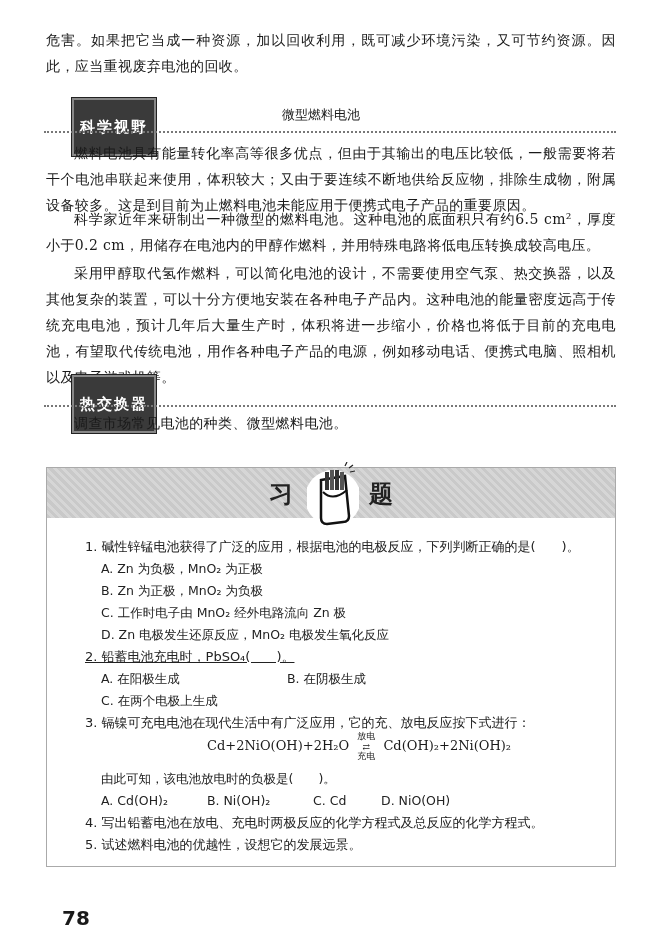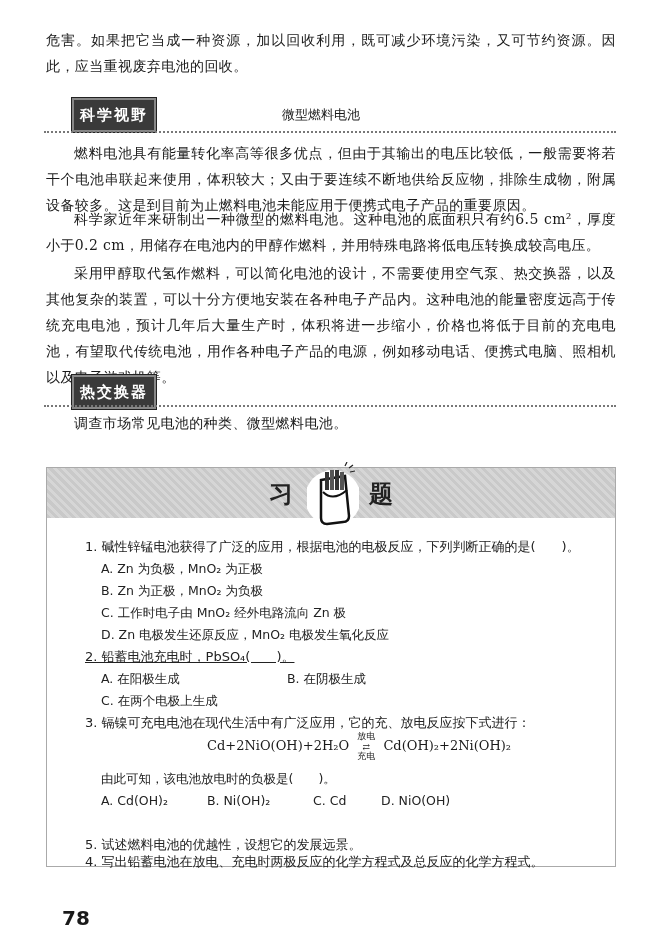--- a/index.html
+++ b/index.html
@@ -3,21 +3,21 @@
 <meta charset="utf-8">
 <style>
   html, body { margin: 0; padding: 0; }
   body {
     width: 650px; height: 944px; background: #ffffff; position: relative; overflow: hidden;
     font-family: "DejaVu Serif", "Liberation Serif", serif; color: #1a1a1a;
   }
   .para { position: absolute; left: 46px; width: 570px; font-size: 14px; line-height: 26px; letter-spacing: 0.4px; text-align: justify; }
   .indent { text-indent: 2em; }
   .tag {
-    position: absolute; left: 72px; height: 22px; padding: 4px 6px;
+    position: absolute; left: 72px; height: 22px; padding: 16px 6px;
     background: #3a3a3a; color: #fff; border: 2px solid #888; outline: 1px solid #222;
     font-family: "DejaVu Sans", sans-serif; font-weight: bold; font-size: 15px; line-height: 22px; letter-spacing: 2px;
   }
   .sec-title { position: absolute; left: 282px; top: 106px; font-size: 13px; font-family: "DejaVu Sans", sans-serif; }
   .dots { position: absolute; left: 44px; width: 572px; height: 0; border-top: 2px dotted #777; }
   .exercise-box {
     position: absolute; left: 46px; top: 467px; width: 568px; height: 398px;
     border: 1px solid #aaa; background: #fff;
   }
   .exercise-banner {
@@ -88,18 +88,18 @@
       <span class="up">放电</span>⇄<span class="down">充电</span>
     </span>
     <span>Cd(OH)₂+2Ni(OH)₂</span>
   </div>
   <div class="opt" style="left:54px;top:300px;">由此可知，该电池放电时的负极是(　　)。</div>
   <div class="opt" style="left:54px;top:322px;">A. Cd(OH)₂</div>
   <div class="opt" style="left:160px;top:322px;">B. Ni(OH)₂</div>
   <div class="opt" style="left:266px;top:322px;">C. Cd</div>
   <div class="opt" style="left:334px;top:322px;">D. NiO(OH)</div>
 
-  <div class="q" style="top:344px;margin-top:39px;">4. 写出铅蓄电池在放电、充电时两极反应的化学方程式及总反应的化学方程式。</div>
+  <div class="q" style="top:344px;">4. 写出铅蓄电池在放电、充电时两极反应的化学方程式及总反应的化学方程式。</div>
   <div class="q" style="top:366px;">5. 试述燃料电池的优越性，设想它的发展远景。</div>
 </div>
 
 <div class="footer-num">78</div>
 <div class="footer-chapter">第四章　电化学基础</div>
 
 </body></html>

